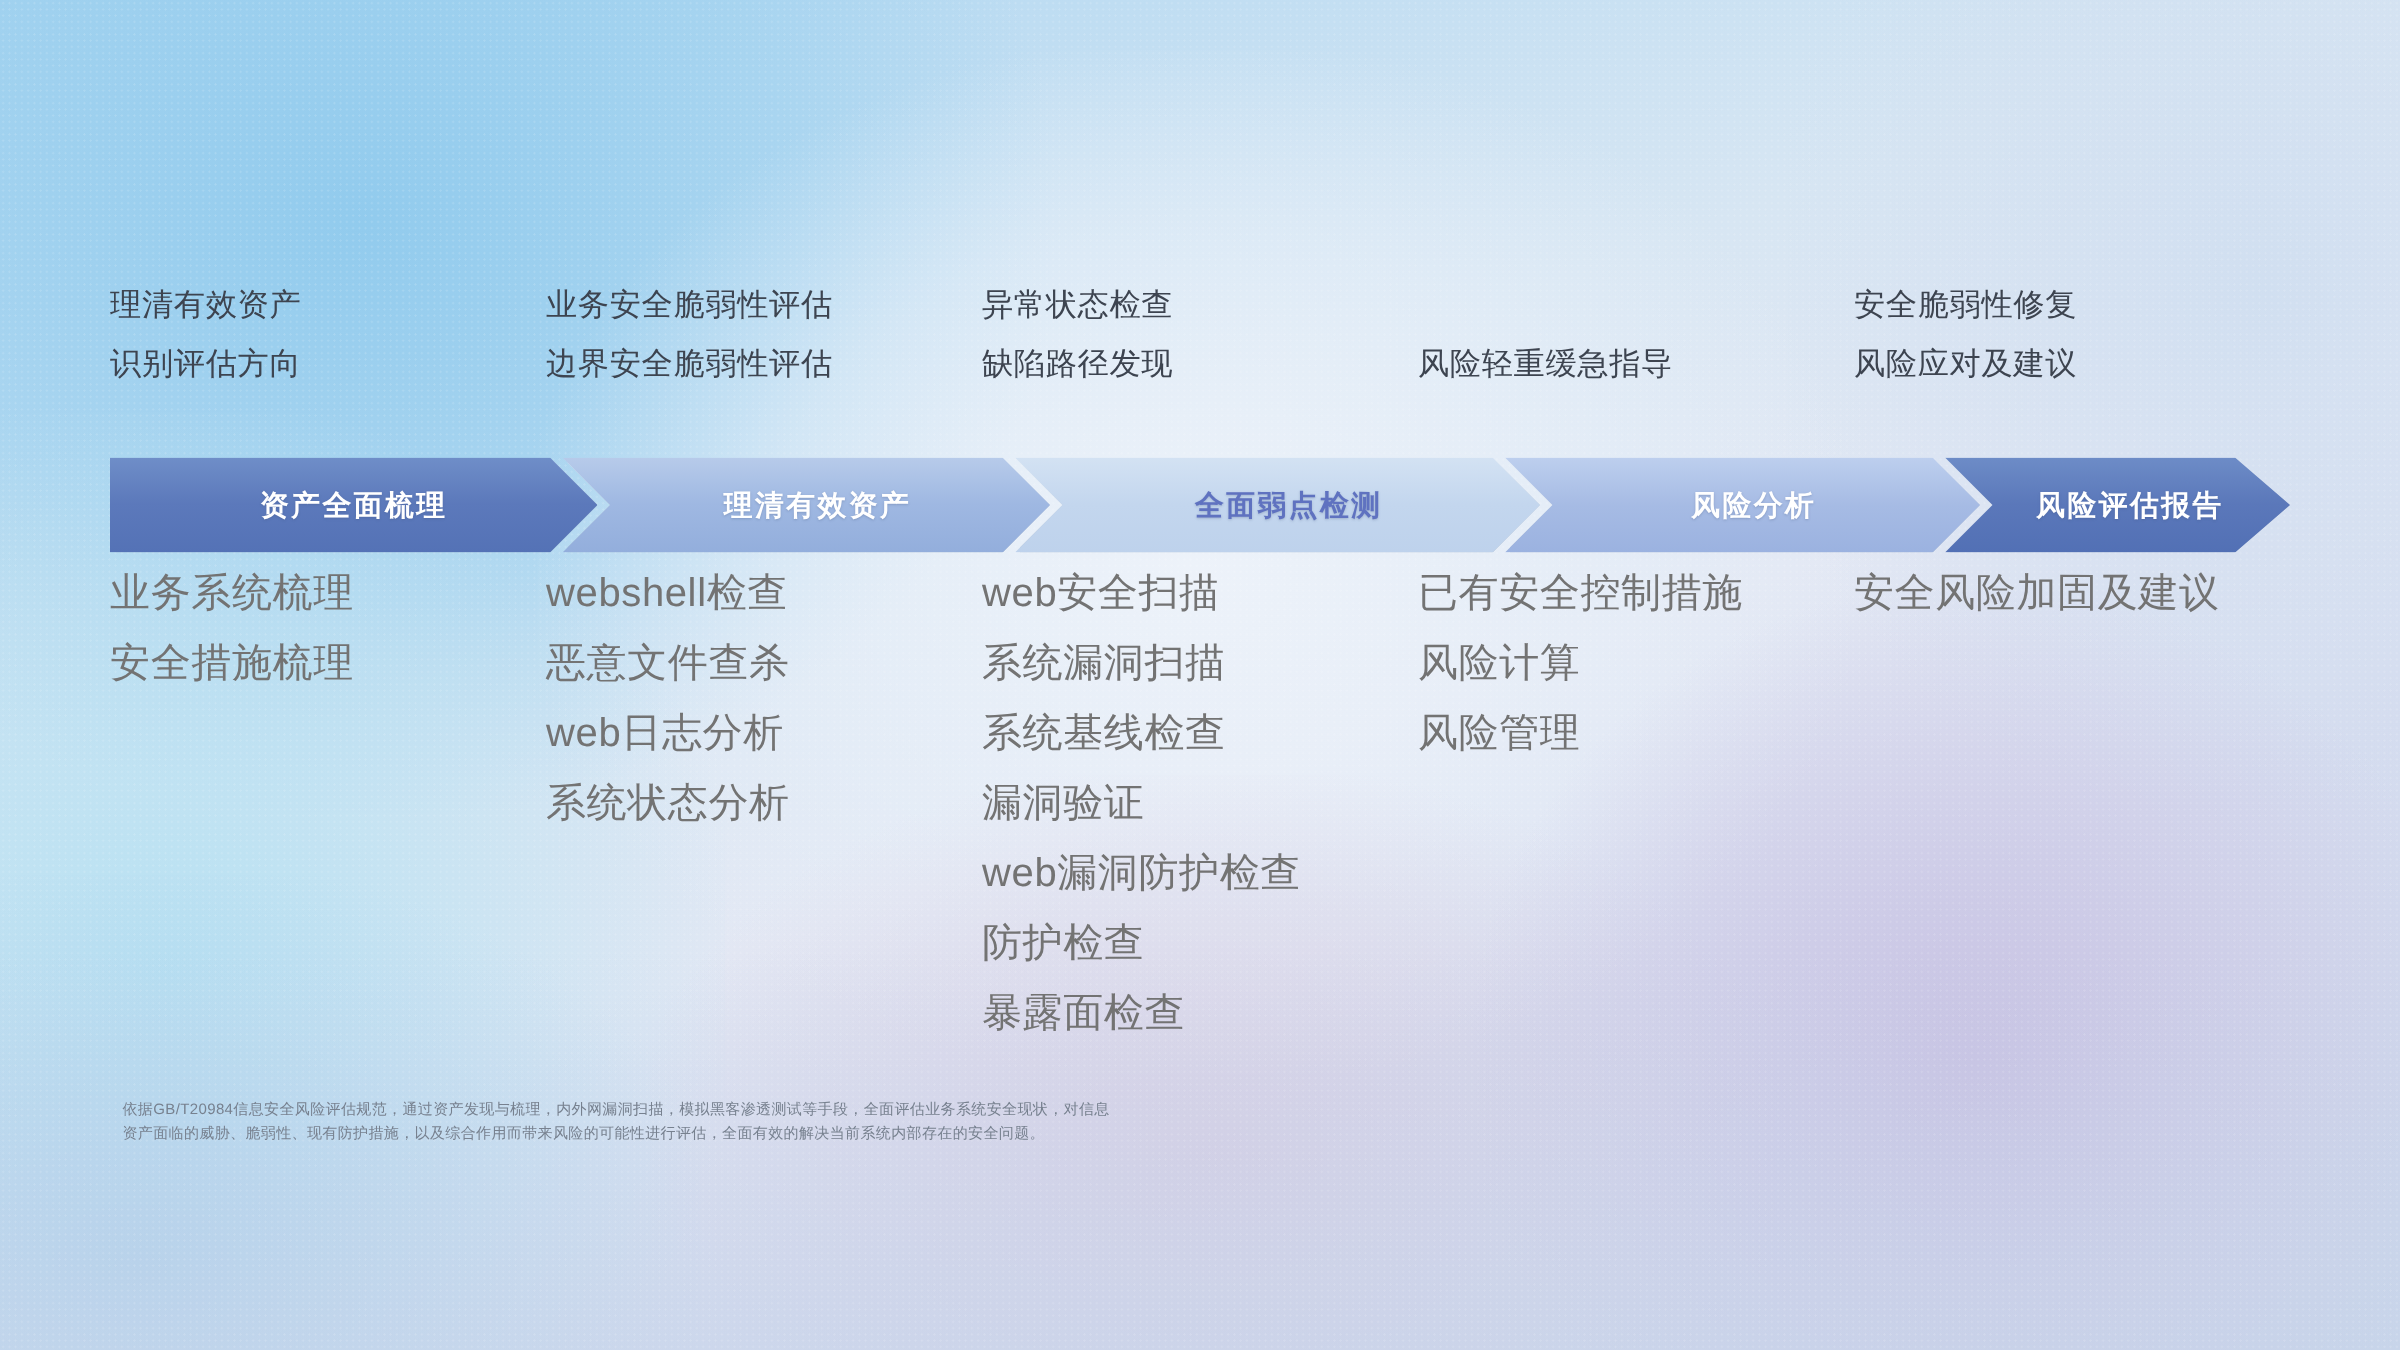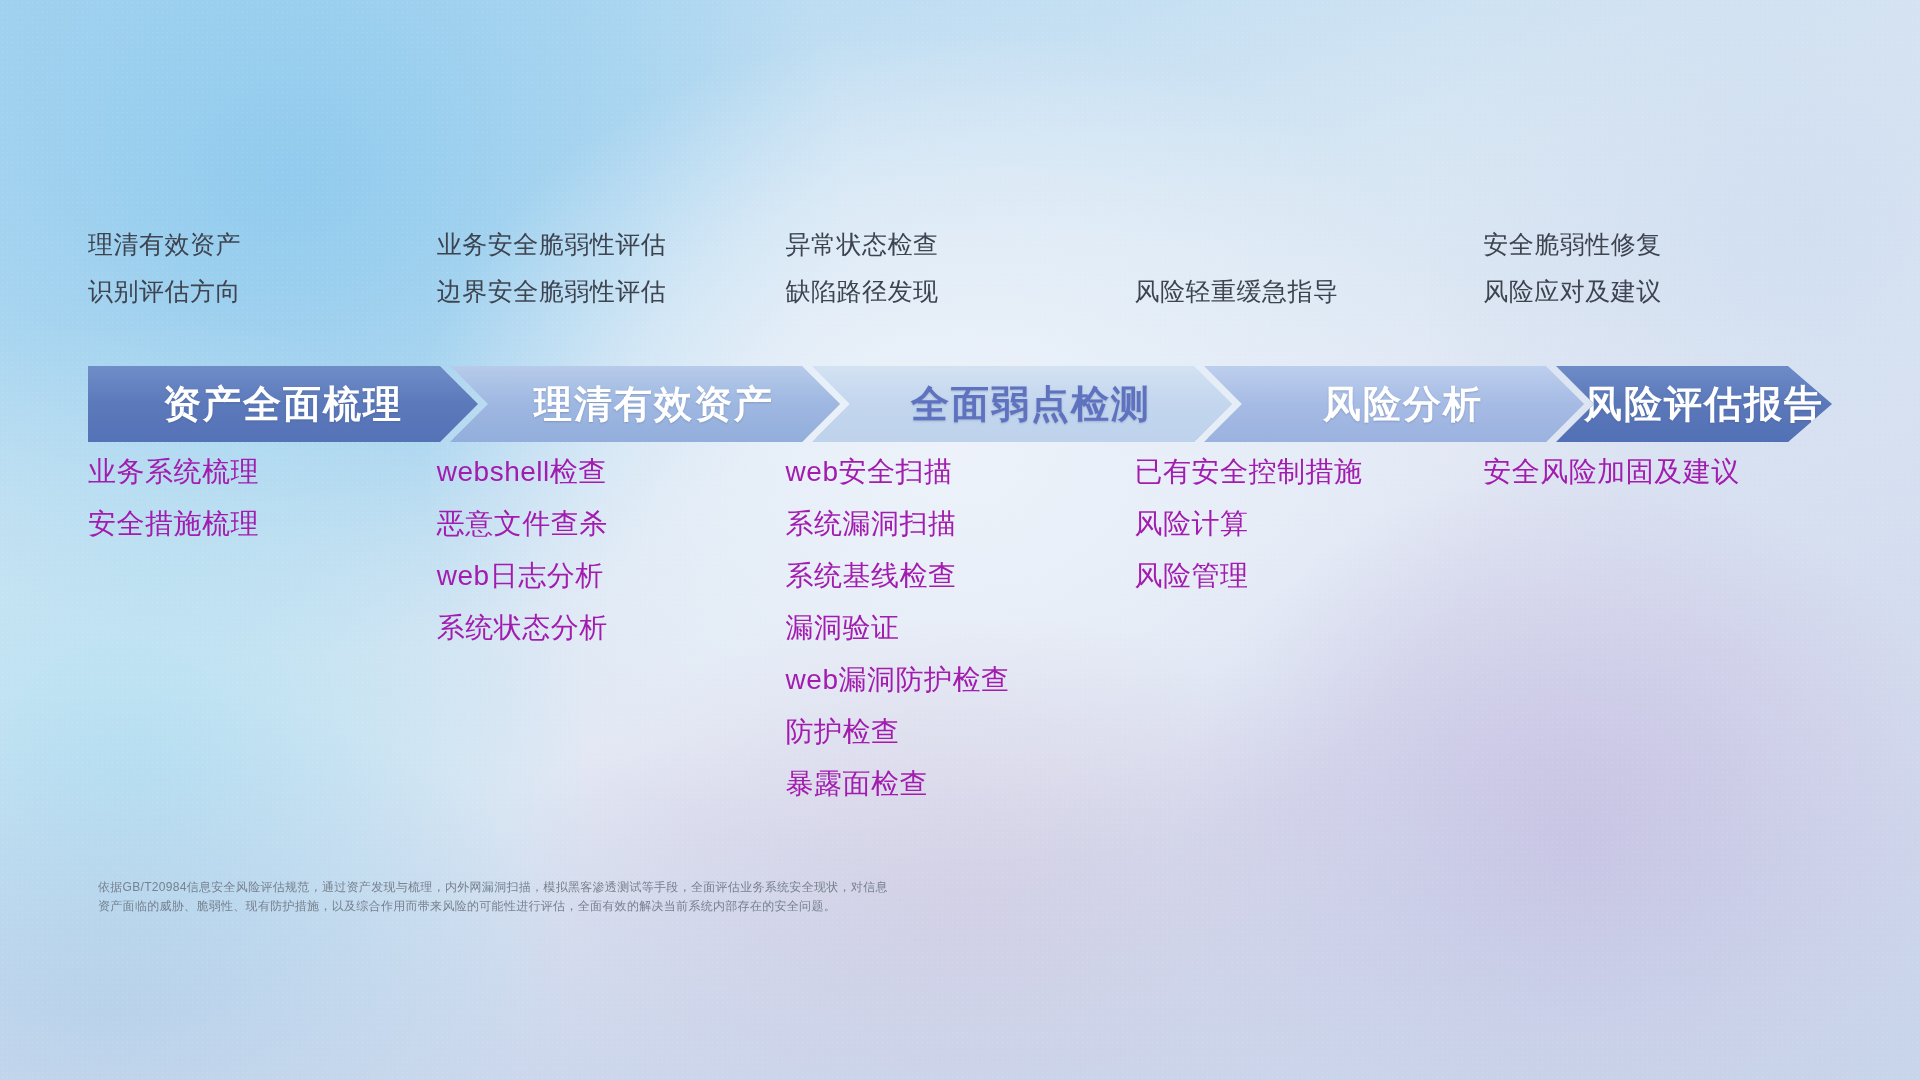--- a/index.html
+++ b/index.html
@@ -73,21 +73,21 @@
 
   
   #banner{position:absolute;left:88px;top:366px;width:1744px;height:76px;}
   .chev{
     position:absolute;top:0;height:76px;
     display:flex;align-items:center;justify-content:center;
   }
   .chev .skin{position:absolute;inset:0;}
   .chev .lbl{
     position:relative;z-index:3;
-    font-size:38px;font-weight:bold;letter-spacing:2px;white-space:nowrap;
+    font-size:23px;font-weight:bold;letter-spacing:2px;white-space:nowrap;
     text-shadow:0 1px 2px rgba(60,80,120,.28);
   }
   
   .chev .bevel{
     position:absolute;inset:0;left:4px;top:3px;
     background:linear-gradient(180deg,#e9eef4 0%,#c4cedb 50%,#aab8c9 100%);
     z-index:1;
   }
   .chev .skin{z-index:2;}
 
@@ -103,21 +103,21 @@
   .sk4{background:linear-gradient(180deg,#bdcfee 0%,#a6bbe4 50%,#9bb2e0 100%);}
   .sk5{background:linear-gradient(180deg,#6d8cc7 0%,#5b78ba 48%,#5270b5 100%);}
 
   .tx-white{color:#ffffff;}
   .tx-blue{color:#5f72c0;text-shadow:0 1px 1px rgba(255,255,255,.45);}
 
   
   #bottom-captions{left:88px;top:458px;width:1744px;align-items:flex-start;}
   #bottom-captions .col{width:348.8px;}
   .bcap{
-    font-size:28px;color:#a21caf;line-height:1;
+    font-size:32px;color:#737373;line-height:1;
     margin-bottom:24px;white-space:nowrap;letter-spacing:.5px;
   }
   .bcap .pre{font-weight:normal;}
 
   
   #footnote{
     position:absolute;left:98px;top:878px;width:1540px;
     font-size:12px;line-height:1.62;color:#77818f;letter-spacing:.3px;
   }
   #footnote p{margin:0;}

